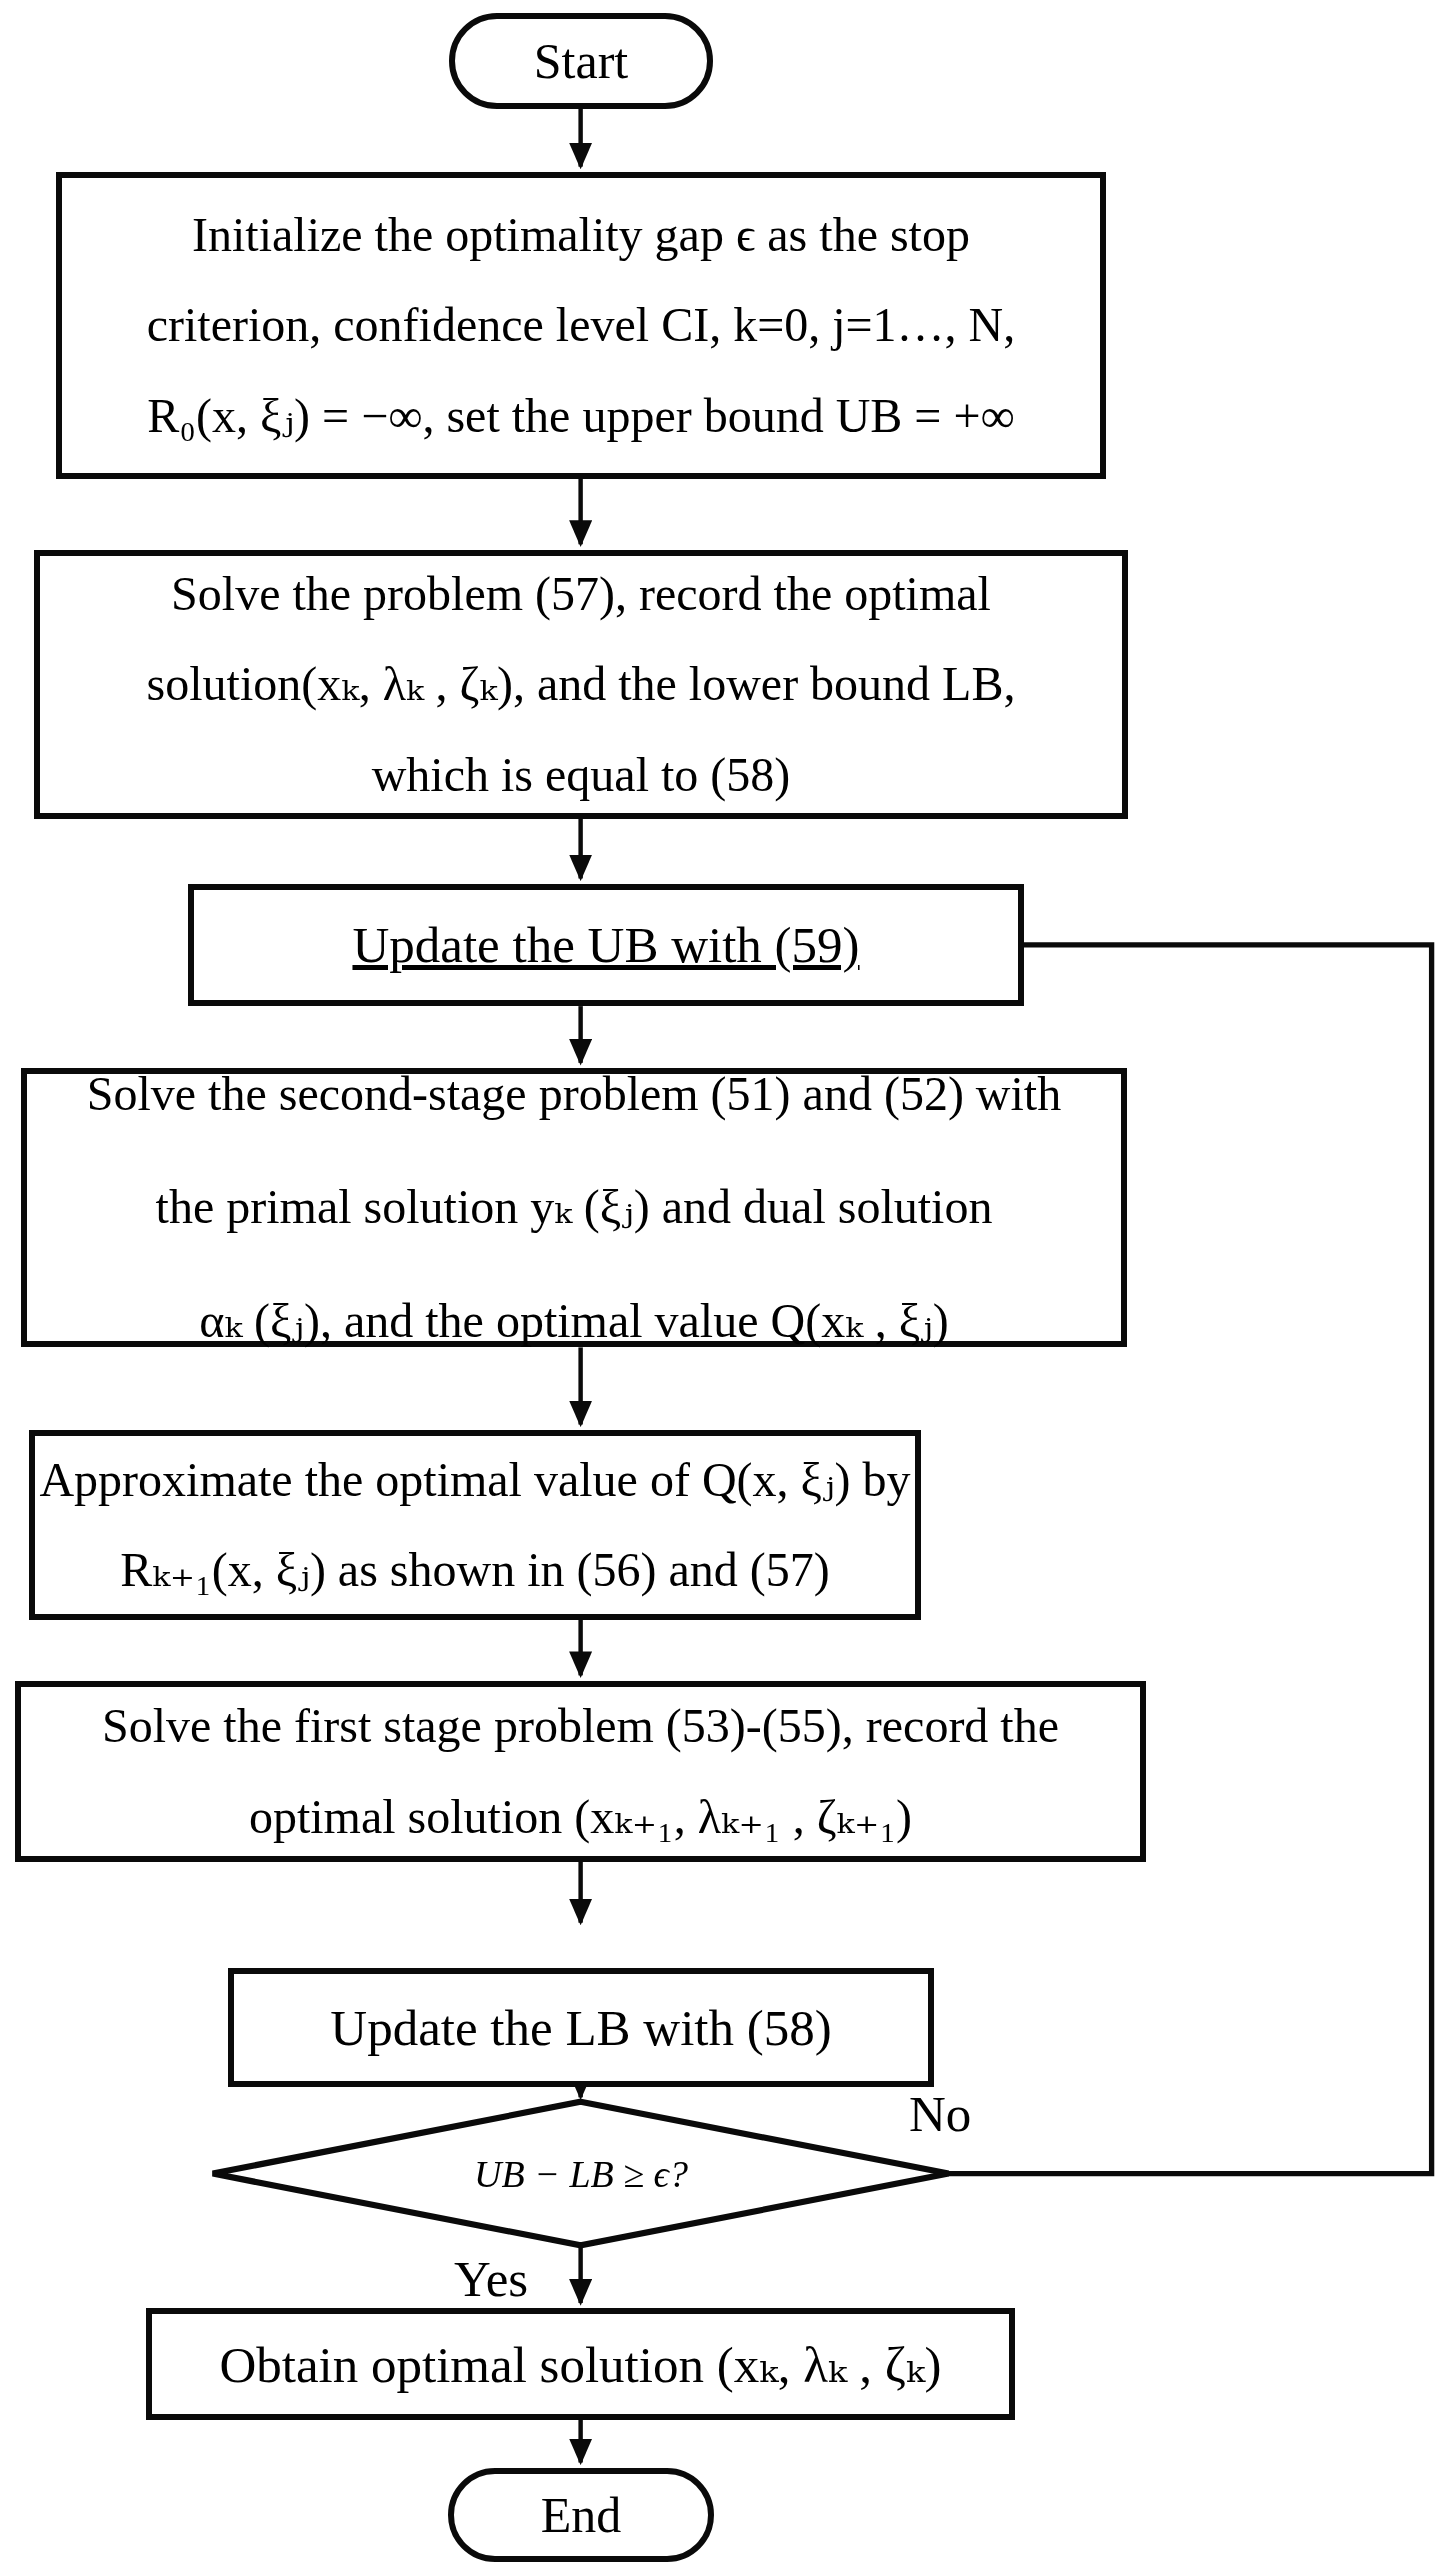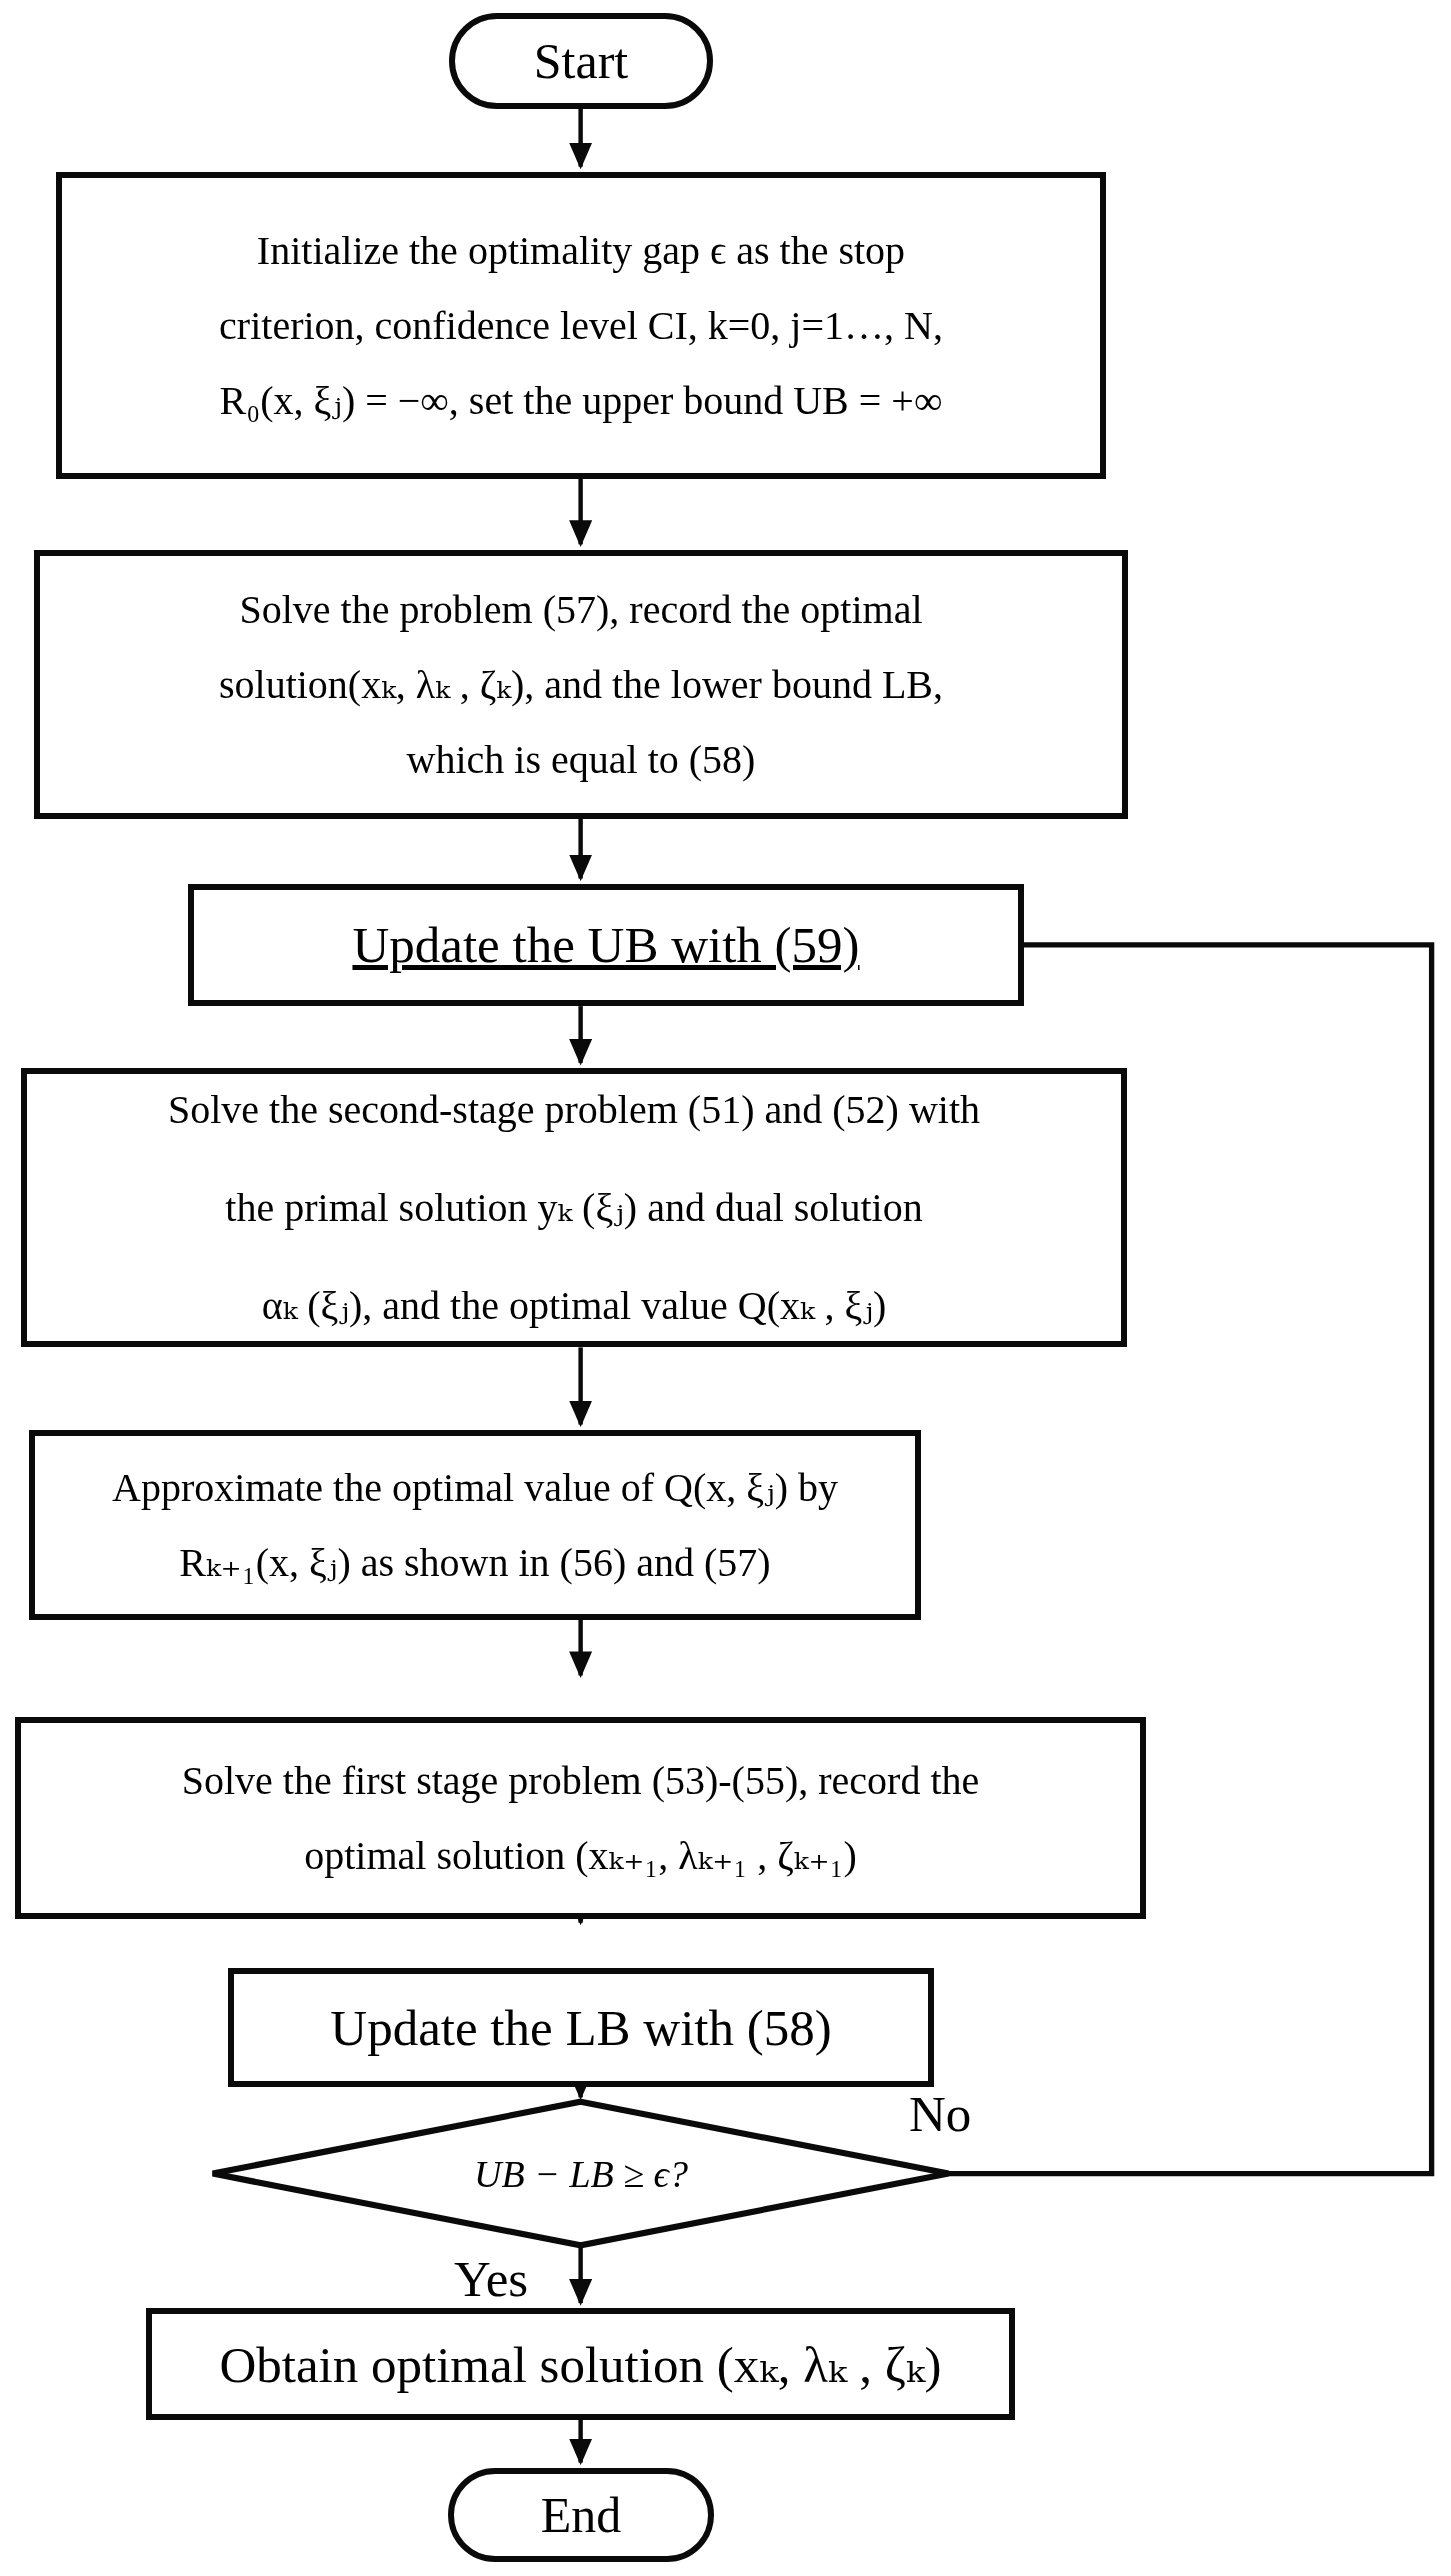--- a/index.html
+++ b/index.html
@@ -31,31 +31,31 @@
     text-align: right;
     background: #ffffff;
     box-sizing: border-box;
   }
   .rect { border: 6.2px solid #0a0a0a; }
   .pill {
     border: 6.2px solid #0a0a0a;
     border-radius: 50px;
     font-size: 50px;
   }
-  .multi { font-size: 40px; line-height: 1.88; }
+  .multi { font-size: 48px; line-height: 1.88; }
   .single { font-size: 51px; }
   .line { display: block; white-space: nowrap; }
 
   #n-start     { left: 449px;  top: 13.3px;   width: 264px;  height: 96px; }
   #n-init      { left: 56px;   top: 172px;  width: 1050px; height: 307px; }
   #n-solve57   { left: 34px;   top: 550px;  width: 1094px; height: 269px; }
   #n-update-ub { left: 188px;  top: 884px;  width: 836px;  height: 122px; text-decoration: underline; }
   #n-second    { left: 21px;   top: 1068px; width: 1106px; height: 279px; gap: 23px; }
   #n-approx    { left: 29px;   top: 1430px; width: 892px; height: 190px; }
-  #n-first     { left: 15px;   top: 1681px; width: 1131px; height: 202px; margin-top: 36px; }
+  #n-first     { left: 15px;   top: 1681px; width: 1131px; height: 181px; }
   #n-update-lb { left: 228px;  top: 1928px; width: 706px;  height: 119px; margin-top: 40px; }
   #n-obtain    { left: 146px;  top: 2308px; width: 869px;  height: 112px; }
   #n-end       { left: 448px;  top: 2468px; width: 266px;  height: 94px; }
 
   #decision-label {
     position: absolute;
     left: 213px; top: 2102px;
     width: 736px; height: 144px;
     display: flex;
     align-items: center;

